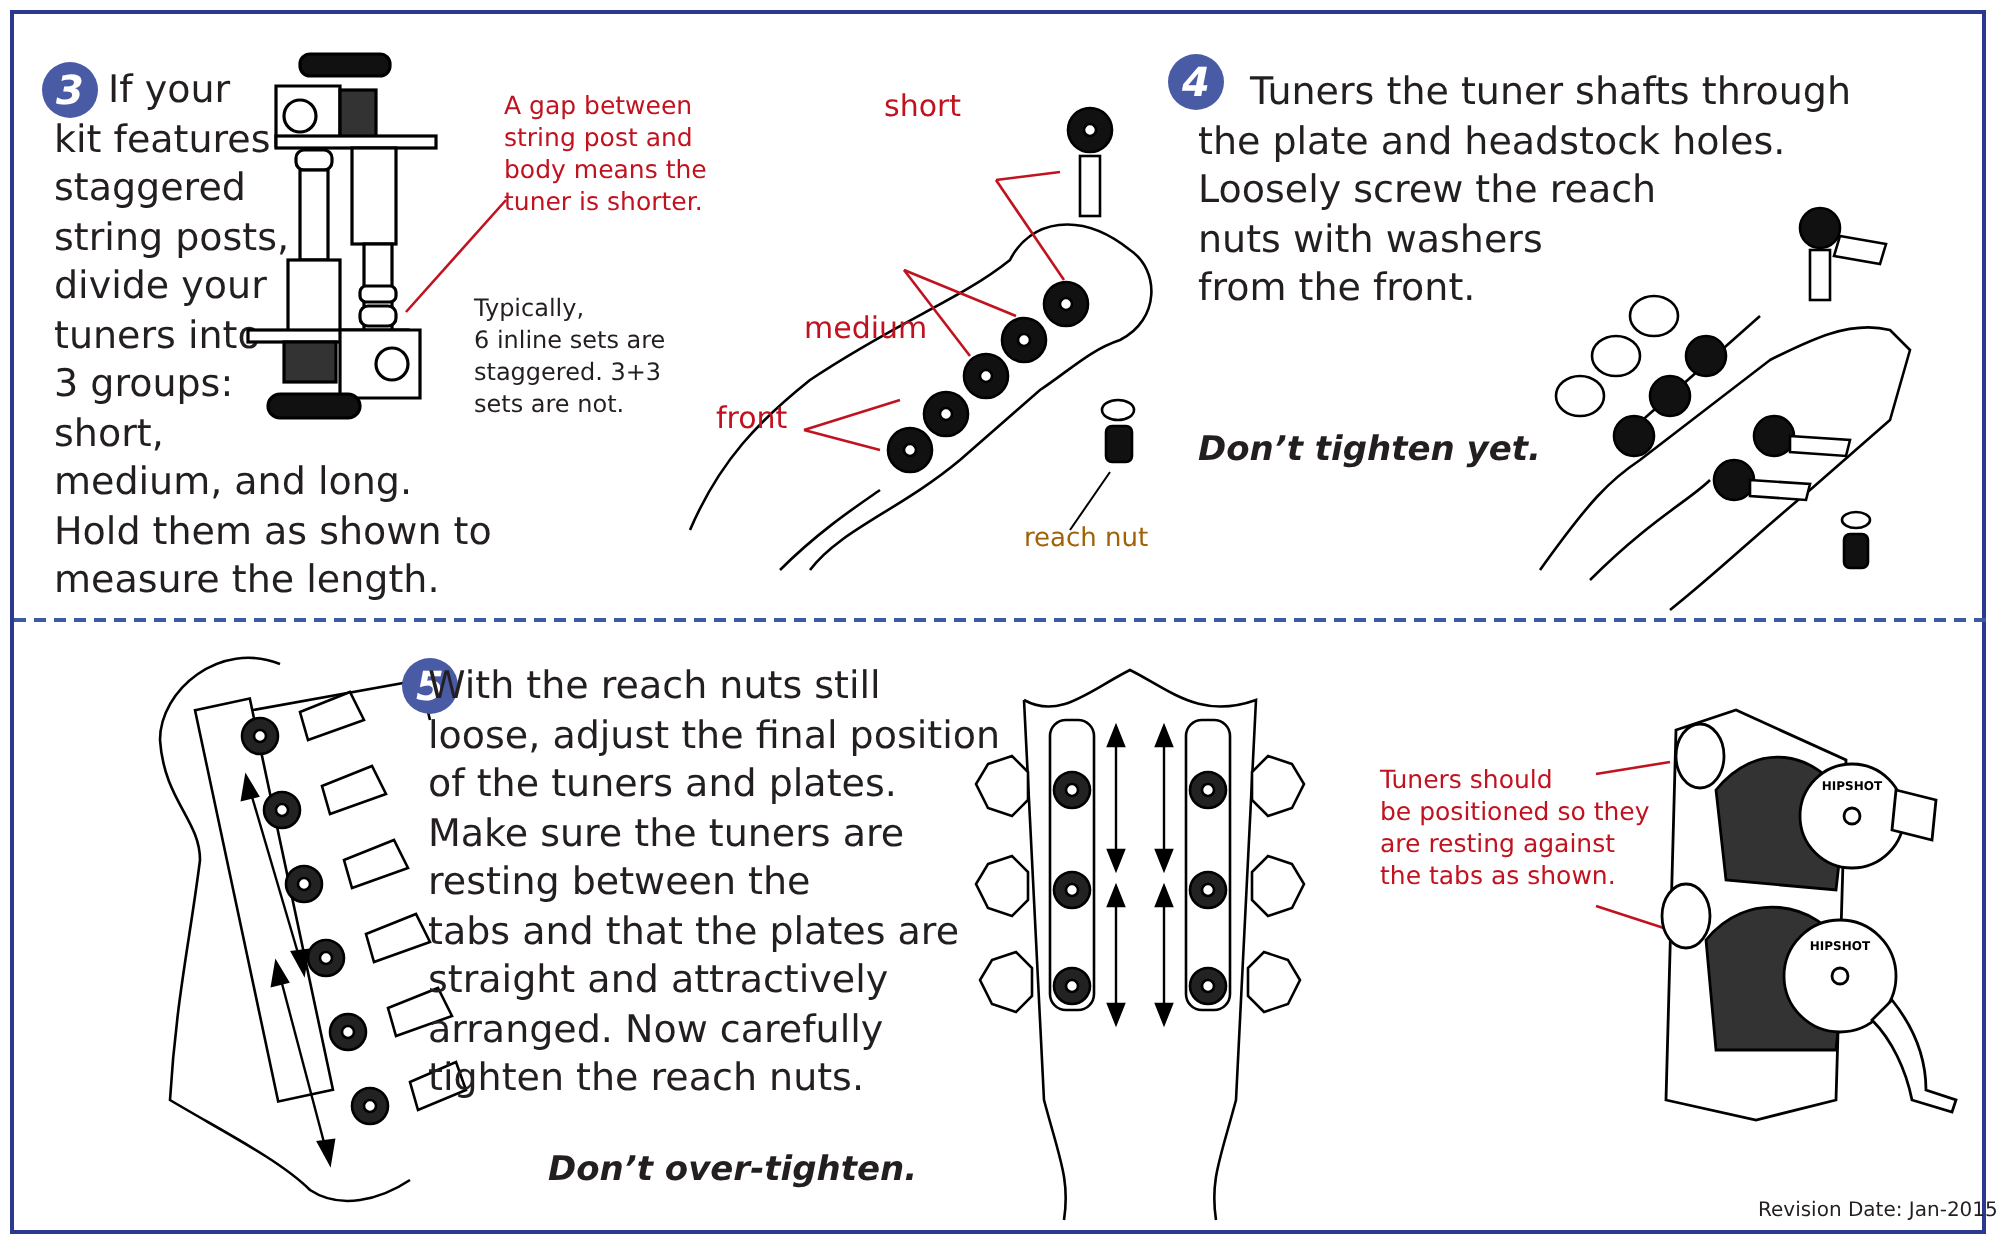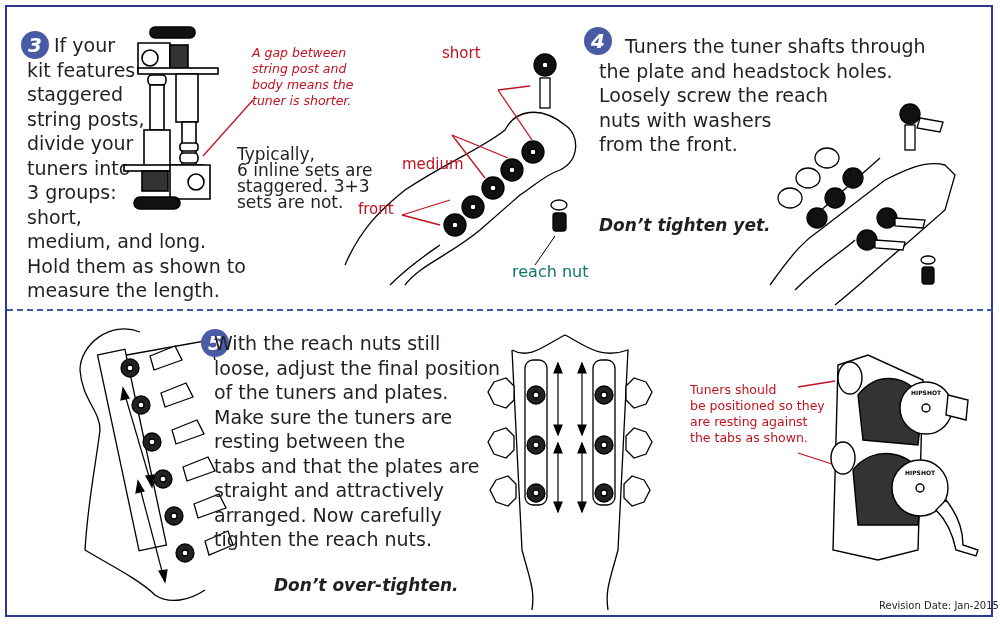--- a/index.html
+++ b/index.html
@@ -6,24 +6,24 @@
   body { width:1000px; height:624px; position:relative; overflow:hidden;
          font-family:"DejaVu Sans", sans-serif; color:#231f20; }
   .frame { position:absolute; left:5px; top:5px; width:988px; height:612px;
            border:2px solid #2b3990; box-sizing:border-box; }
   .divider { position:absolute; left:7px; right:7px; top:309px; height:0;
              border-top:2px dashed #3b5ba5; }
   .badge { position:absolute; width:28px; height:28px; border-radius:50%;
            background:#4a5ba6; color:#fff; font-weight:bold; font-style:italic;
            font-size:20px; line-height:28px; text-align:center; }
   .txt { position:absolute; font-size:19px; line-height:24.5px; color:#231f20; white-space:pre; }
-  .txt-sm { position:absolute; font-size:17px; line-height:16px; color:#231f20; white-space:pre; }
+  .txt-sm { position:absolute; font-size:12px; line-height:16px; color:#231f20; white-space:pre; }
   .red-sm { position:absolute; font-size:12.5px; line-height:16px; color:#c1121f; white-space:pre; }
   .lbl { position:absolute; font-size:15px; color:#c1121f; }
-  .lbl-sm { position:absolute; font-size:16px; color:#0f766e; }
+  .lbl-sm { position:absolute; font-size:13px; color:#a16207; }
   .em { position:absolute; font-size:17px; font-weight:bold; font-style:italic; }
   .rev { position:absolute; font-size:10px; color:#231f20;margin-left:24px; }
   svg.art { position:absolute; overflow:visible; }
 </style>
 </head>
 <body>
 
 <div class="frame"></div>
 <div class="divider"></div>
 
@@ -58,21 +58,21 @@
       <rect x="30" y="60" width="14" height="45"></rect>
       <rect x="24" y="105" width="26" height="40"></rect>
       <rect x="4" y="140" width="80" height="6"></rect>
       <path d="M50 140 h40 v34 h-40 z"></path>
       <circle cx="76" cy="157" r="8"></circle>
       <rect x="22" y="146" width="26" height="20" fill="#333"></rect>
       <rect x="14" y="172" width="46" height="12" rx="6" fill="#111"></rect>
     </g>
   </svg>
 
-  <div class="red-sm" style="left:252px;top:45px;font-style:italic;">A gap between
+  <div class="red-sm" style="left:252px;top:45px;">A gap between
 string post and
 body means the
 tuner is shorter.</div>
   <svg class="art" style="left:200px;top:100px;" width="60" height="60">
     <line x1="53" y1="0" x2="3" y2="56" stroke="#c1121f" stroke-width="1.3"></line>
   </svg>
   <div class="txt-sm" style="left:237px;top:146px;">Typically,
 6 inline sets are
 staggered. 3+3
 sets are not.</div>

